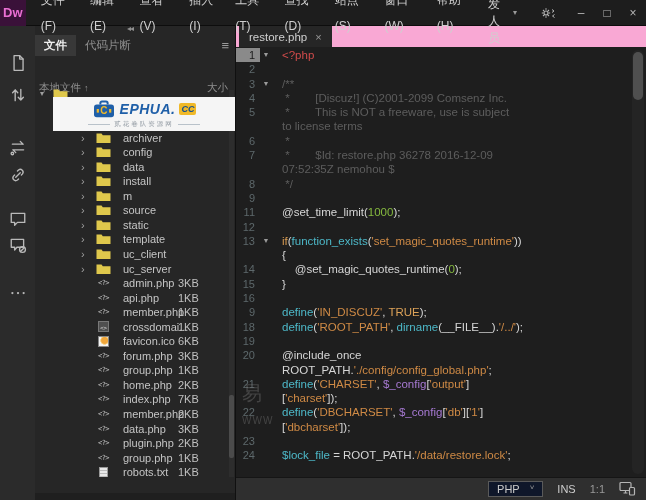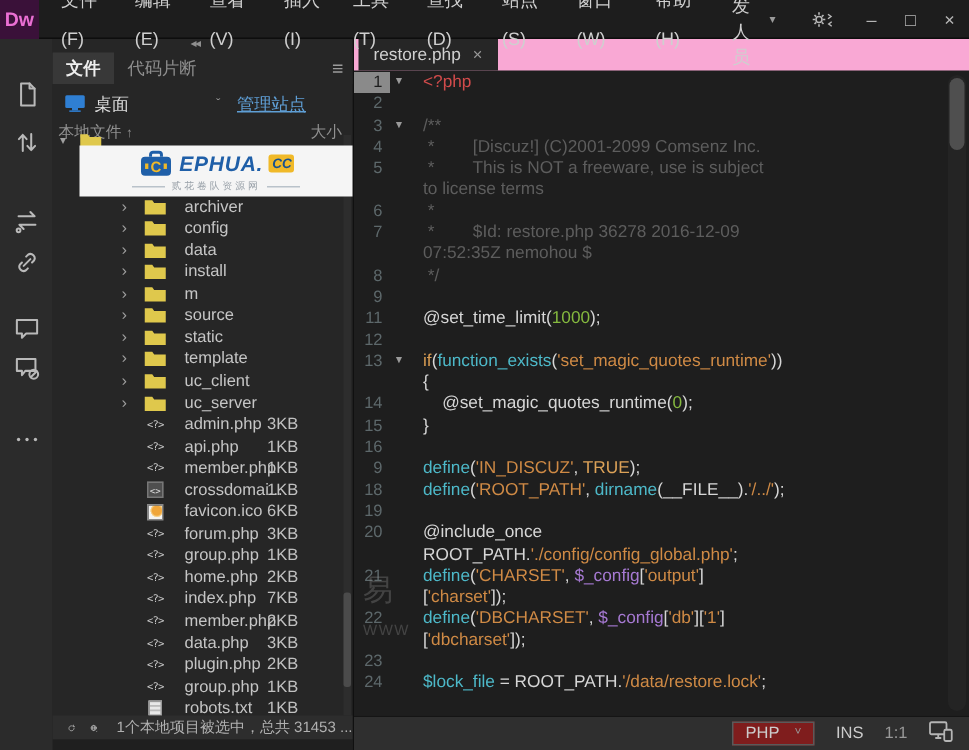--- a/index.html
+++ b/index.html
@@ -101,21 +101,21 @@
   .tk-variable{color:var(--c-variable);} .tk-bool{color:var(--c-bool);}
   .tk-plain{color:var(--c-plain);}
   .code-wm{position:absolute;left:6px;top:354px;color:#8a8a8a;opacity:0.35;z-index:3;pointer-events:none;}
   .code-wm .big{font-size:20px;}
   .code-wm .www{display:block;font-size:10px;letter-spacing:1px;margin-top:8px;}
   .escroll{position:absolute;right:2px;top:24px;bottom:26px;width:12px;background:#242424;border-radius:6px;}
   .escroll .thumb{position:absolute;left:1px;top:2px;width:10px;height:48px;background:#4f4f4f;border-radius:5px;}
   .estatus{position:absolute;left:0;bottom:0;width:100%;height:23px;background:#2f2f2f;
            border-top:1px solid #151515;display:flex;align-items:center;justify-content:flex-end;
            font-size:11px;color:#bbb;gap:14px;padding-right:10px;}
-  .langbox{display:flex;align-items:flex-start;gap:10px;border:1px solid #5a5a5a;background:#7f1d1d;
+  .langbox{display:flex;align-items:flex-start;gap:10px;border:1px solid #5a5a5a;background:#0f172a;
            padding:1px 8px;font-size:11px;color:#ccc;}
   .langbox .caret{font-size:8px;color:#999;}
   .ins{color:#ccc;}
   .pos{color:#999;}
   .dev-ico svg{stroke:#b5b5b5;fill:none;stroke-width:1.2;}
 </style>
 </head>
 <body>
 
 <div class="app">
@@ -190,32 +190,20 @@
 
   <div class="filespanel">
     <div class="ph-strip">
       <span class="collapse">◂◂</span>
     </div>
     <div class="ptabs">
       <span class="ptab active">文件</span>
       <span class="ptab">代码片断</span>
       <span class="hamb">≡</span>
     </div>
-    <div class="siterow">
-      <div class="siteselect">
-        <svg width="14" height="12" viewBox="0 0 14 12">
-          <rect x="0.5" y="0.5" width="13" height="8.5" rx="1" fill="#2f7fd3"></rect>
-          <rect x="5" y="9" width="4" height="1.6" fill="#2f7fd3"></rect>
-          <rect x="3.2" y="10.6" width="7.6" height="1" fill="#2f7fd3"></rect>
-        </svg>
-        <span class="sitename">桌面</span>
-        <span class="site-caret">ˇ</span>
-      </div>
-      <span class="managesites">管理站点</span>
-    </div>
     <div class="cols">
       <span class="col-local">
         <span>本地文件</span>
         <span class="sort-arrow">↑</span>
       </span>
       <span class="col-size">大小</span>
     </div>
     <div class="tree" id="tree">
         <div class="trow root">
           <span class="chev">▾</span>
@@ -422,33 +410,20 @@
           <span class="ficon">
             <span class="fico txt"></span>
           </span>
           <span class="fname">robots.txt</span>
           <span class="fsize">1KB</span>
         </div>
       </div>
     <div class="panel-scroll">
         <div class="thumb"></div>
       </div>
-    <div class="pstatus">
-      <svg class="ps-ico" viewBox="0 0 14 14">
-        <path d="M11.5 7a4.5 4.5 0 1 1-1.4-3.2"></path>
-        <path d="M10.5 1.6v2.6h2.6"></path>
-      </svg>
-      <svg class="ps-ico" viewBox="0 0 14 14">
-        <circle cx="6.5" cy="6.5" r="4.5"></circle>
-        <ellipse cx="6.5" cy="6.5" rx="2" ry="4.5"></ellipse>
-        <path d="M2 6.5h9"></path>
-        <path d="M10.5 12.5l2.5-1.2-1.4 2.2z" fill="#c0c0c0" stroke="none"></path>
-      </svg>
-      <span class="ps-text">1个本地项目被选中，总共 31453 ...</span>
-    </div>
     <div class="panel-bottom-filler"></div>
   </div>
 
   <div class="watermark">
     <div class="wm-row">
       <svg width="24" height="20" viewBox="0 0 26 22">
         <rect x="2" y="6" width="22" height="14" rx="3" fill="#1f5fa8"></rect>
         <path d="M9 6V4.5A1.8 1.8 0 0 1 10.8 2.7h4.4A1.8 1.8 0 0 1 17 4.5V6" stroke="#1f5fa8" stroke-width="2.2" fill="none"></path>
         <rect x="5" y="11" width="2.4" height="4" fill="#f0b929"></rect>
         <rect x="18.6" y="11" width="2.4" height="4" fill="#f0b929"></rect>

